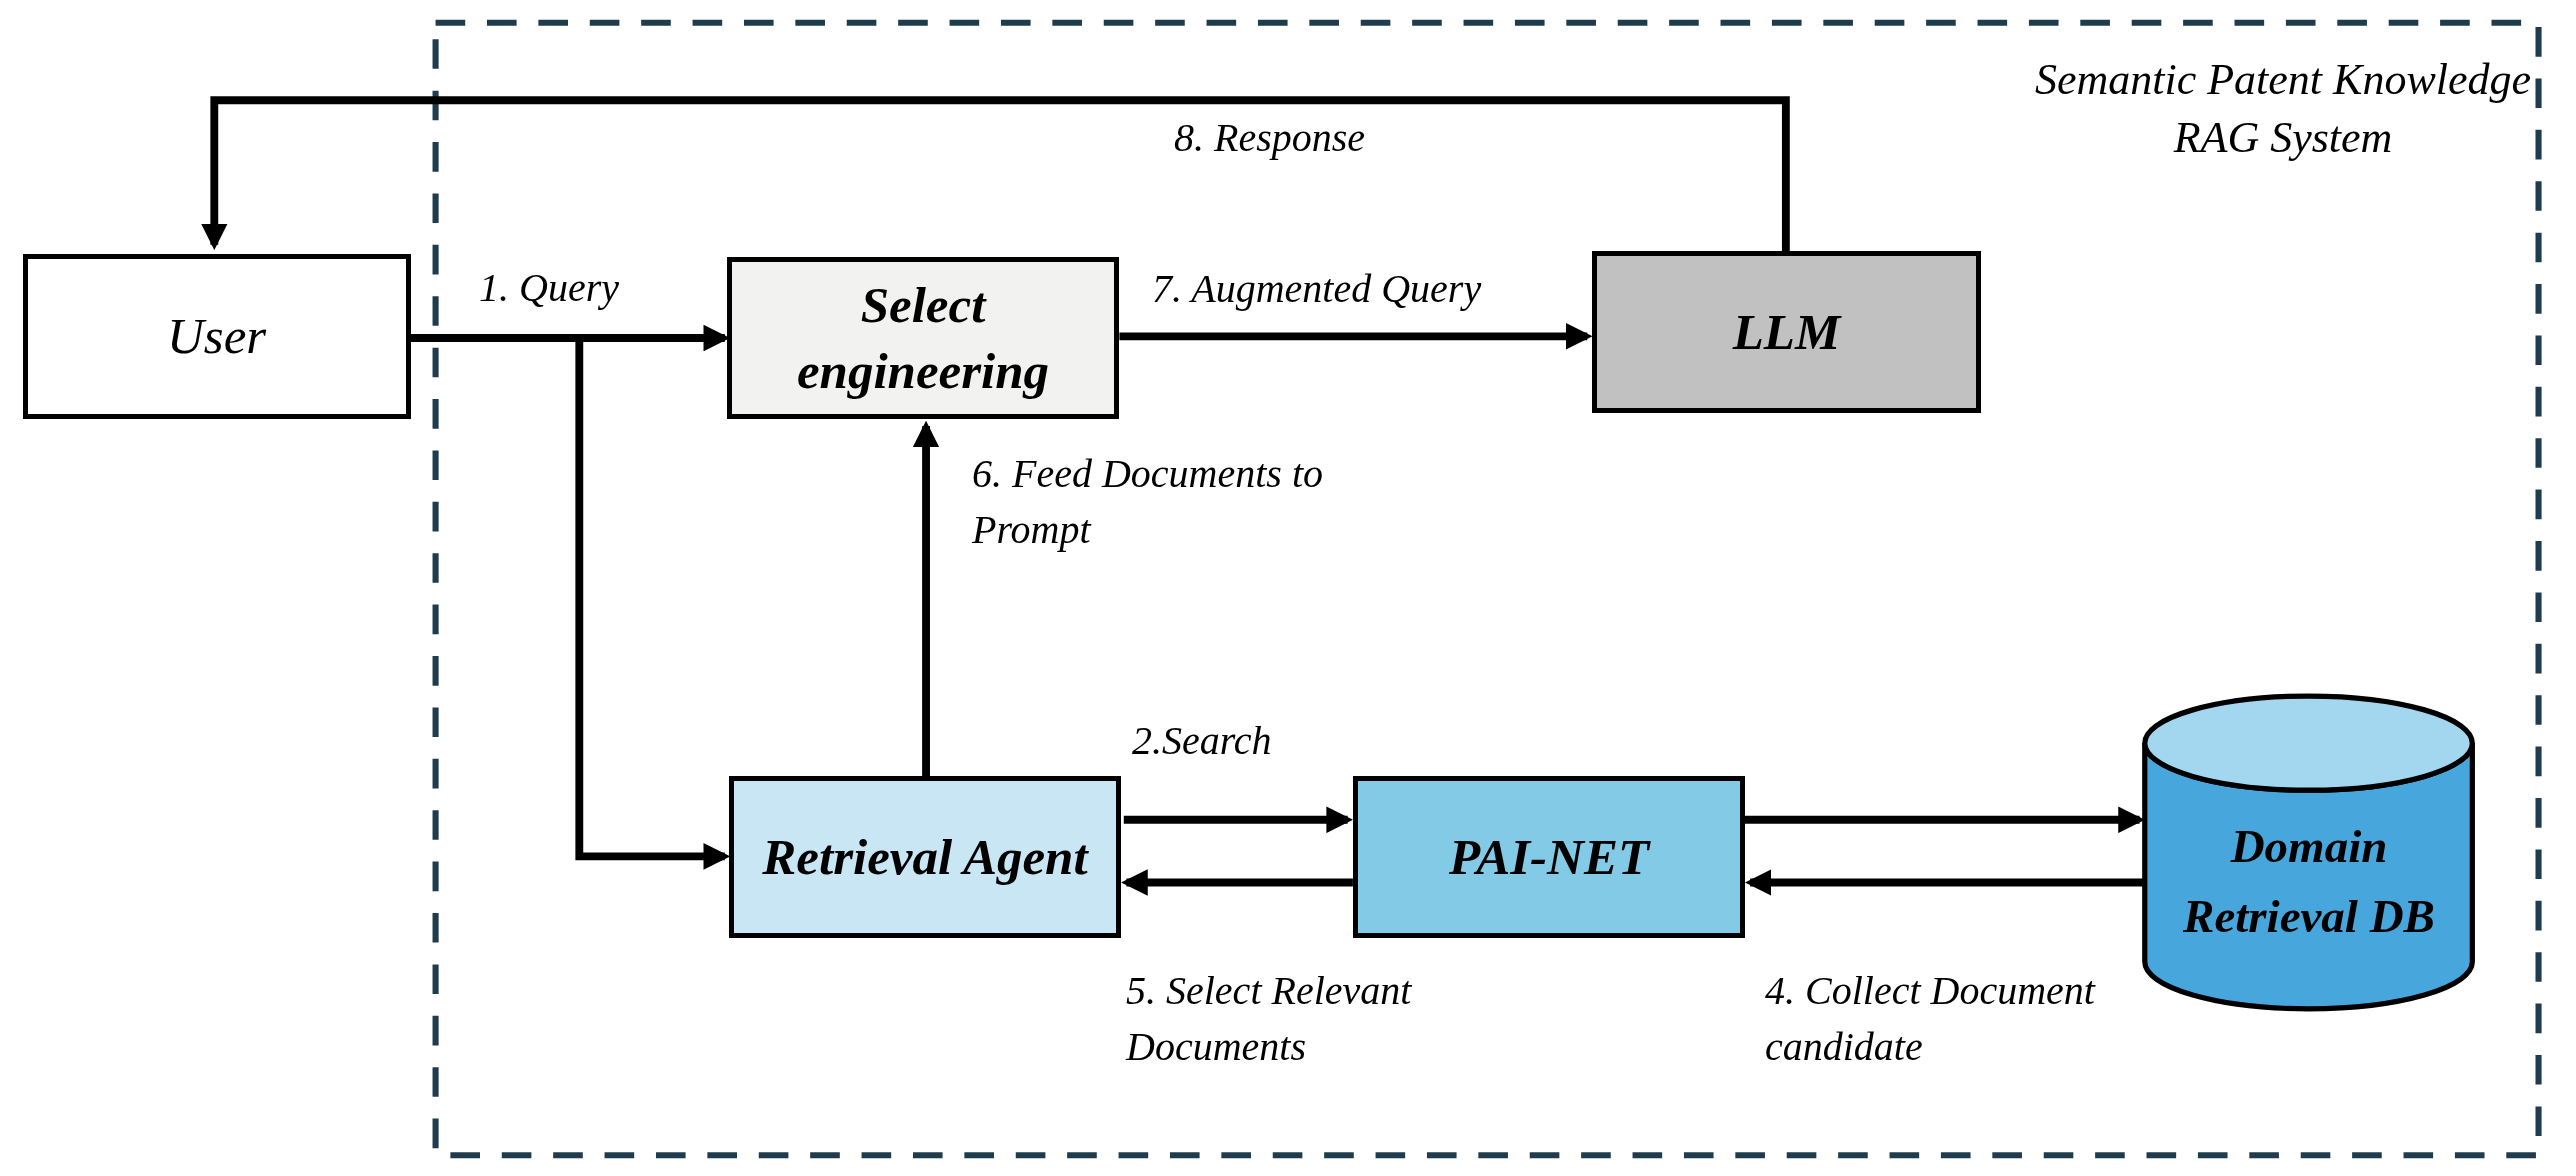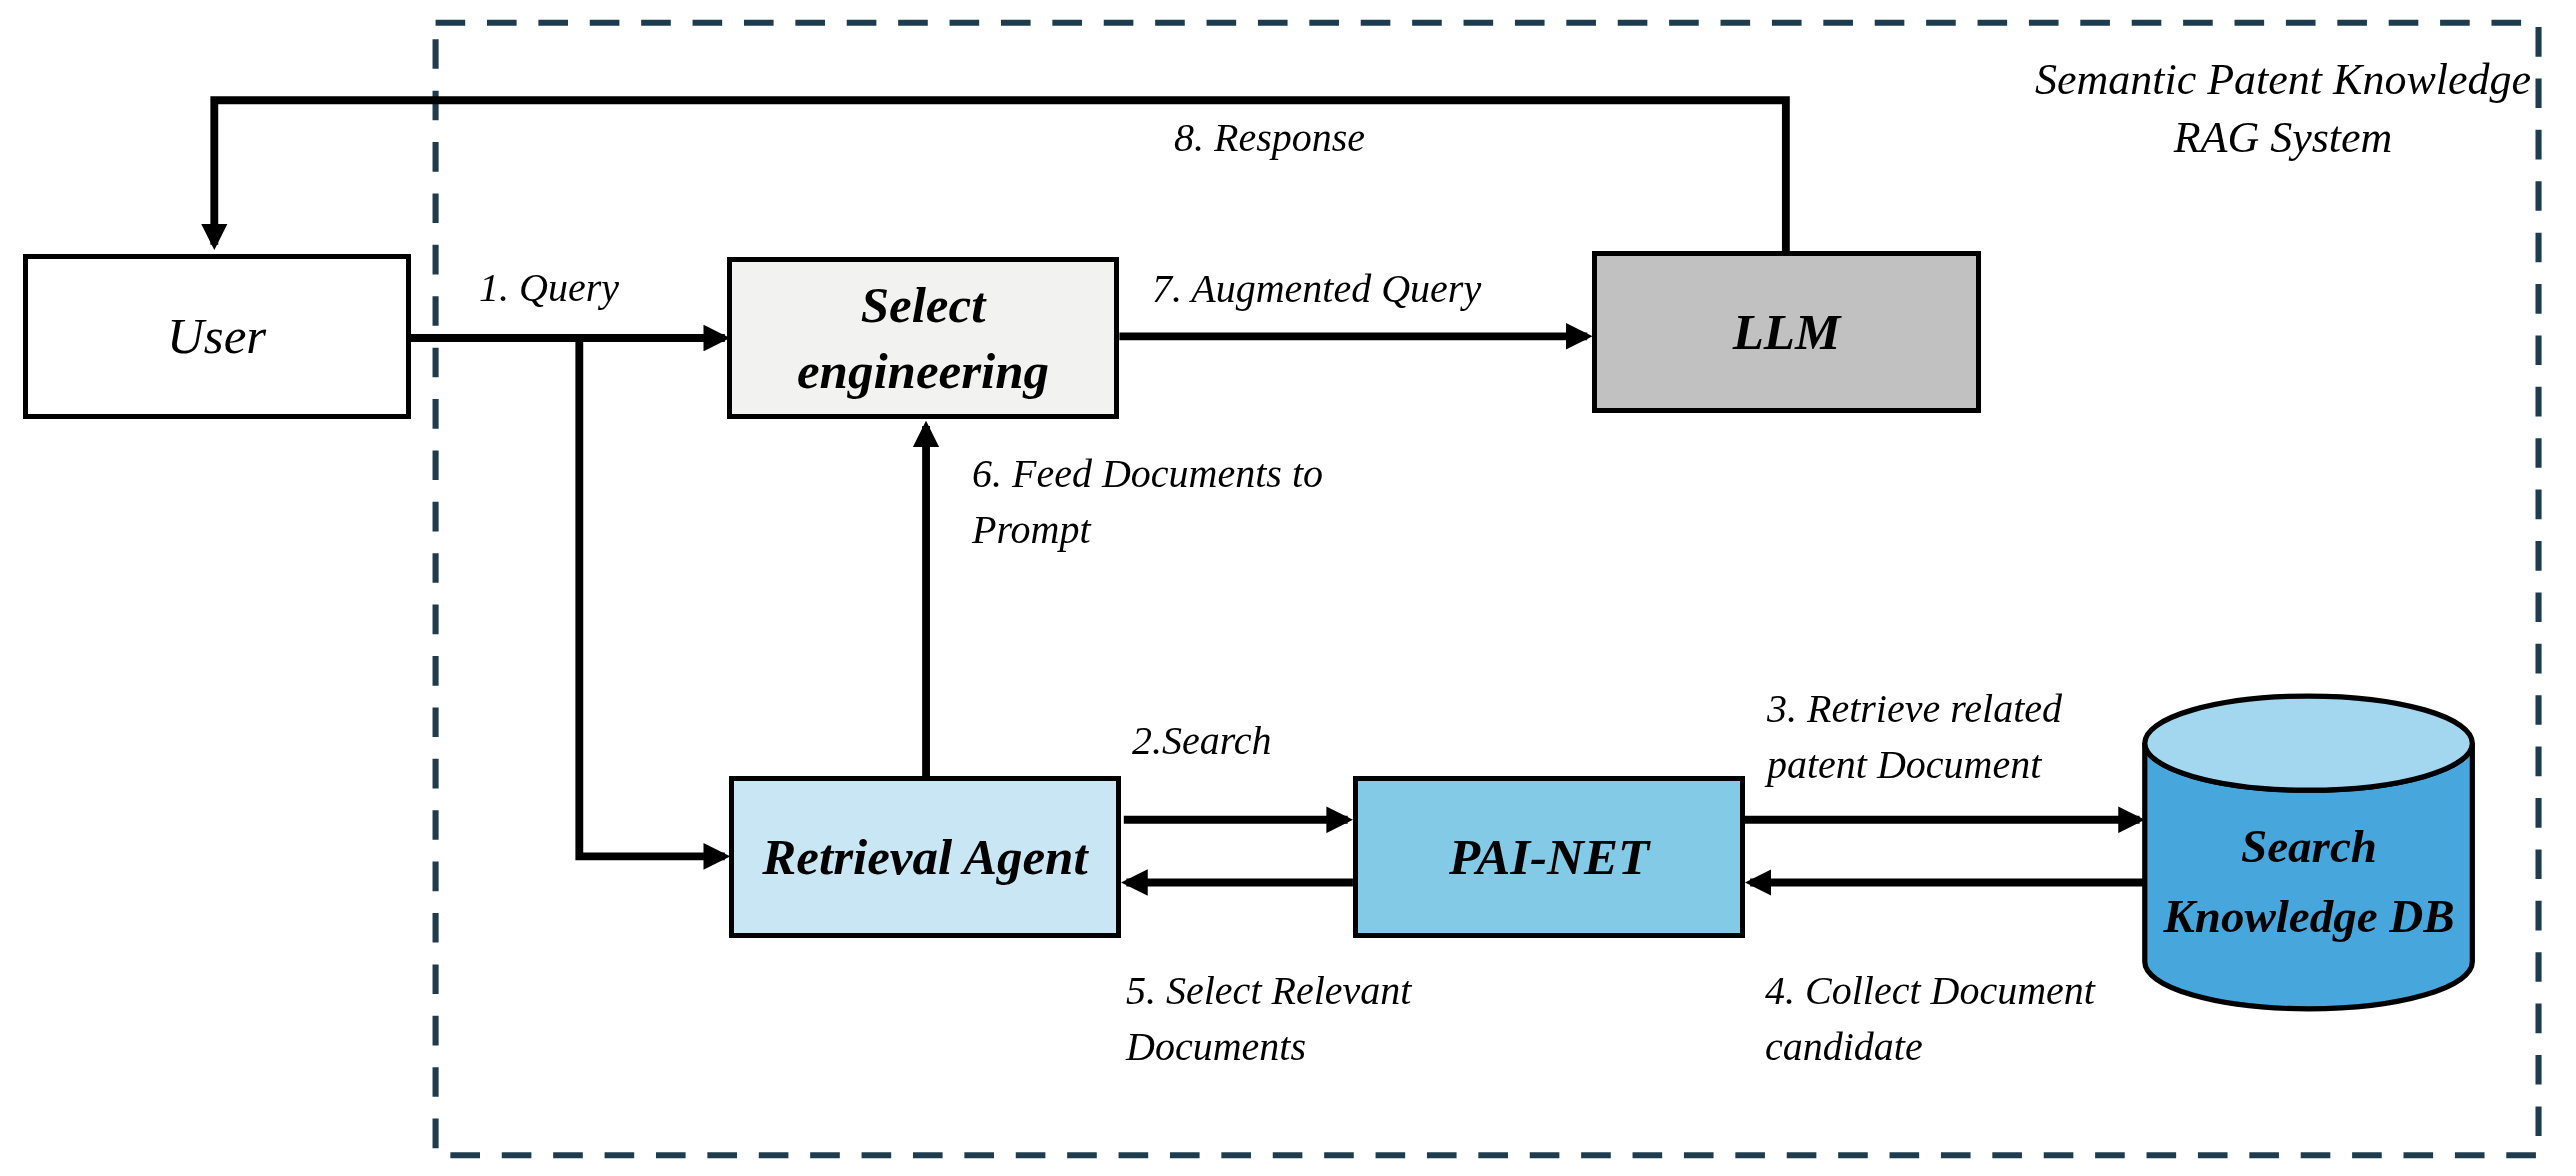--- a/index.html
+++ b/index.html
@@ -85,25 +85,24 @@
     </g>
   </svg>
 
   <div class="system-title">Semantic Patent Knowledge RAG System</div>
 
   <div class="node user">User</div>
   <div class="node prompt">Select engineering</div>
   <div class="node llm">LLM</div>
   <div class="node retrieval">Retrieval Agent</div>
   <div class="node painet">PAI-NET</div>
-  <div class="db-label">Search Knowledge DB</div>
+  <div class="db-label">Domain Retrieval DB</div>
 
   <div class="flow-label label-query">1. Query</div>
   <div class="flow-label label-search">2.Search</div>
-  <div class="flow-label wrap label-retrieve">3. Retrieve related patent Document</div>
   <div class="flow-label wrap label-collect">4. Collect Document candidate</div>
   <div class="flow-label wrap label-select">5. Select Relevant Documents</div>
   <div class="flow-label wrap label-feed">6. Feed Documents to Prompt</div>
   <div class="flow-label label-augmented">7. Augmented Query</div>
   <div class="flow-label label-response">8. Response</div>
 
 </div>
 
 
 </body></html>

